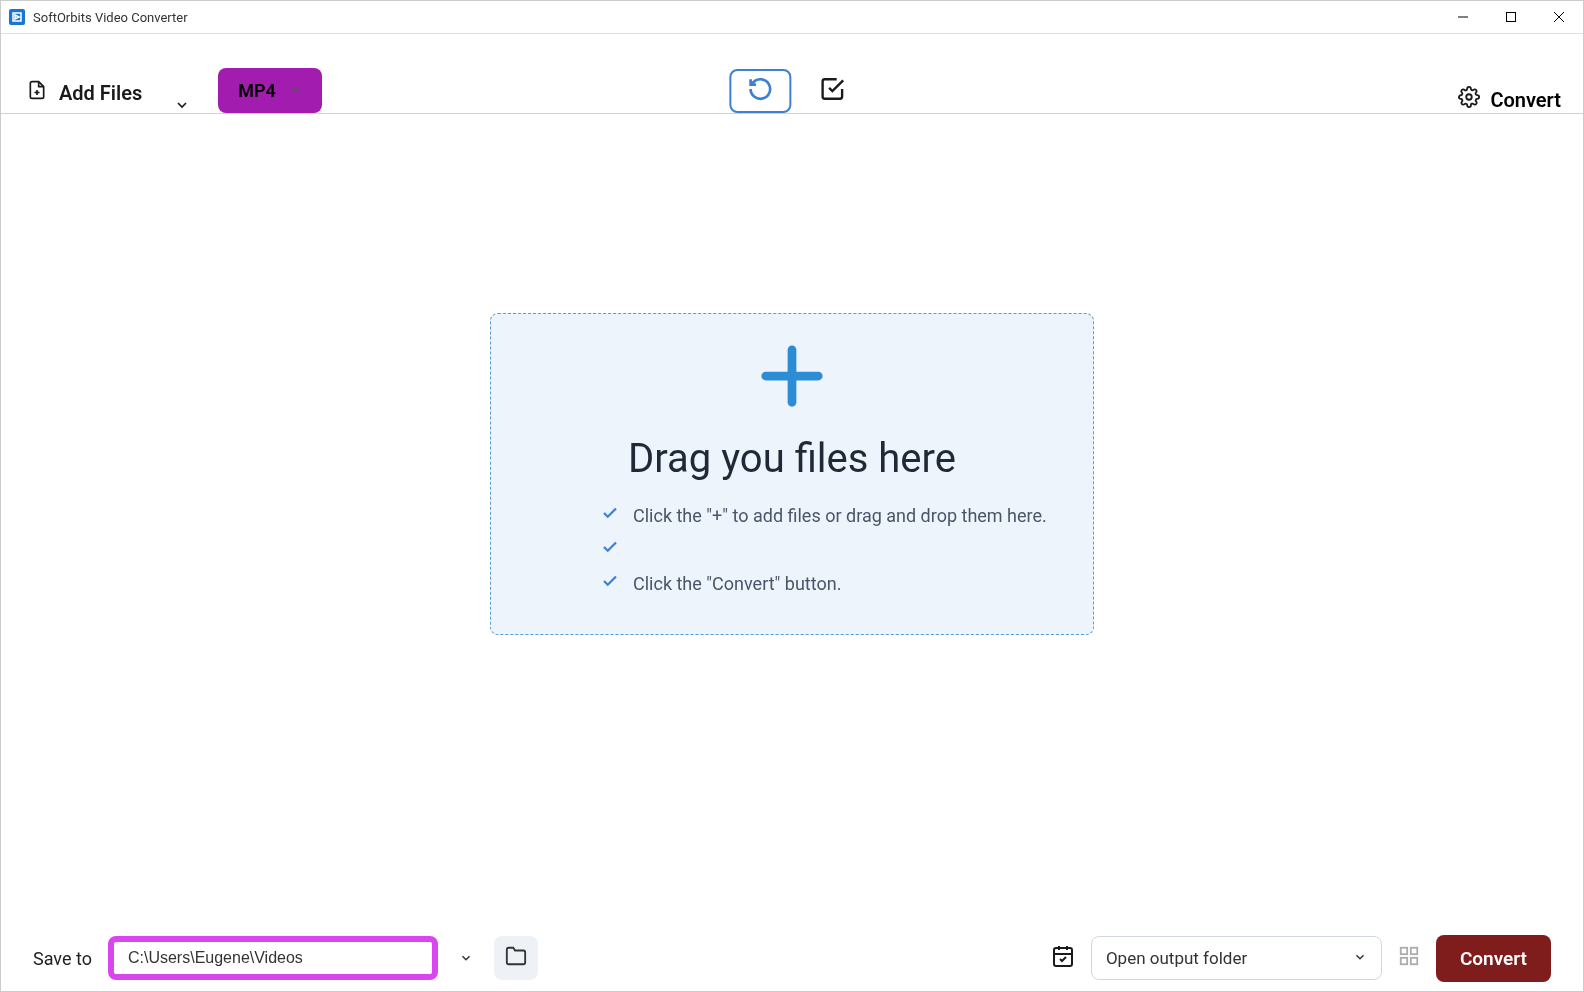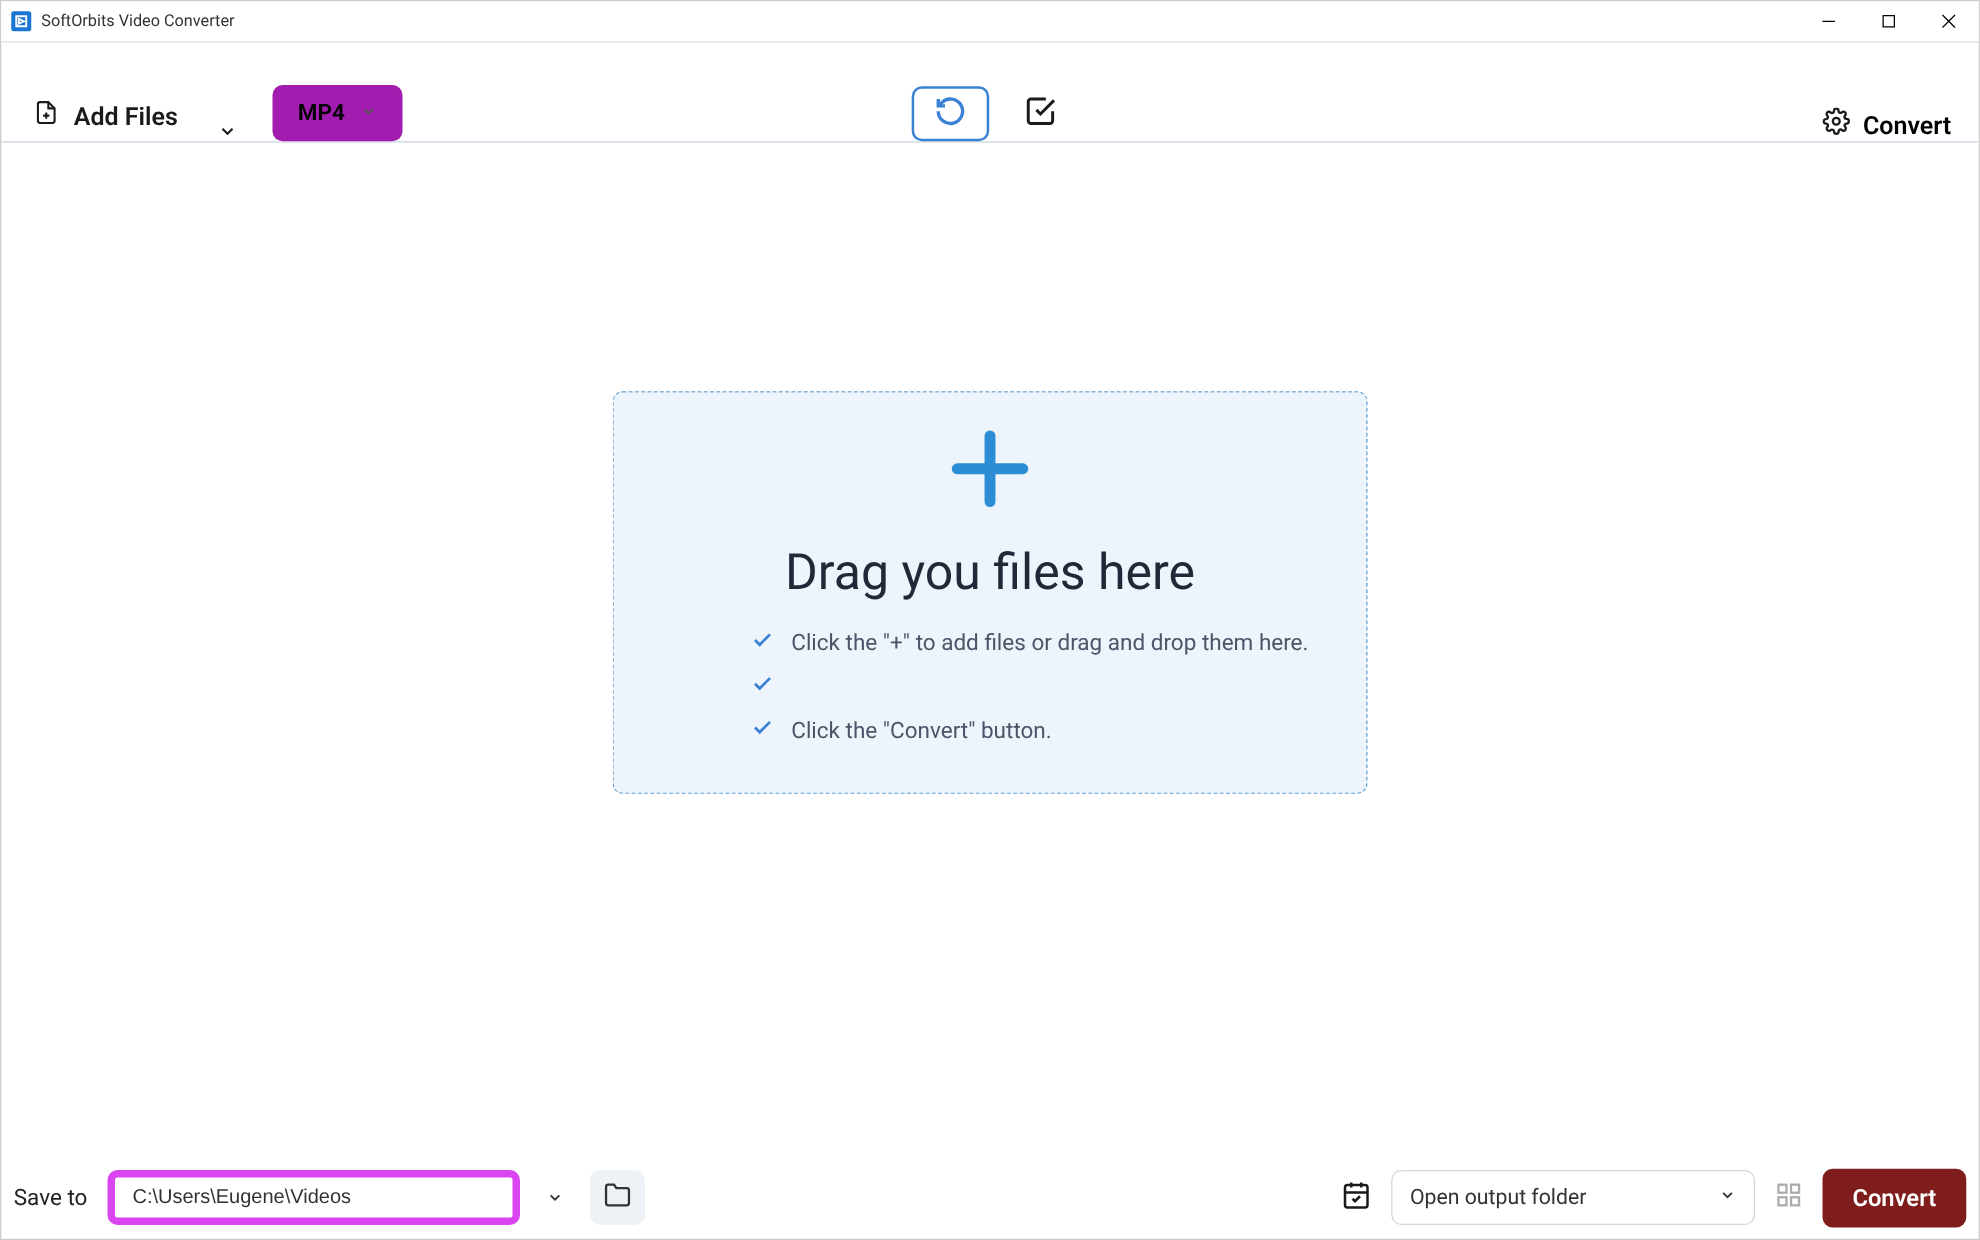--- a/index.html
+++ b/index.html
@@ -171,21 +171,21 @@
       color: #4a5568;
       margin-bottom: 12px;
     }
     .step svg { width: 18px; height: 18px; flex-shrink: 0; }
     
     
     .bottom-bar {
       height: 70px;
       display: flex;
       align-items: center;
-      padding: 0 10px;
+      padding: 0 32px;
       gap: 10px;
     }
     .save-label {
       font-size: 18px;
       color: #222;
       margin-right: 6px;
     }
     .path-input {
       width: 330px;
       height: 44px;

